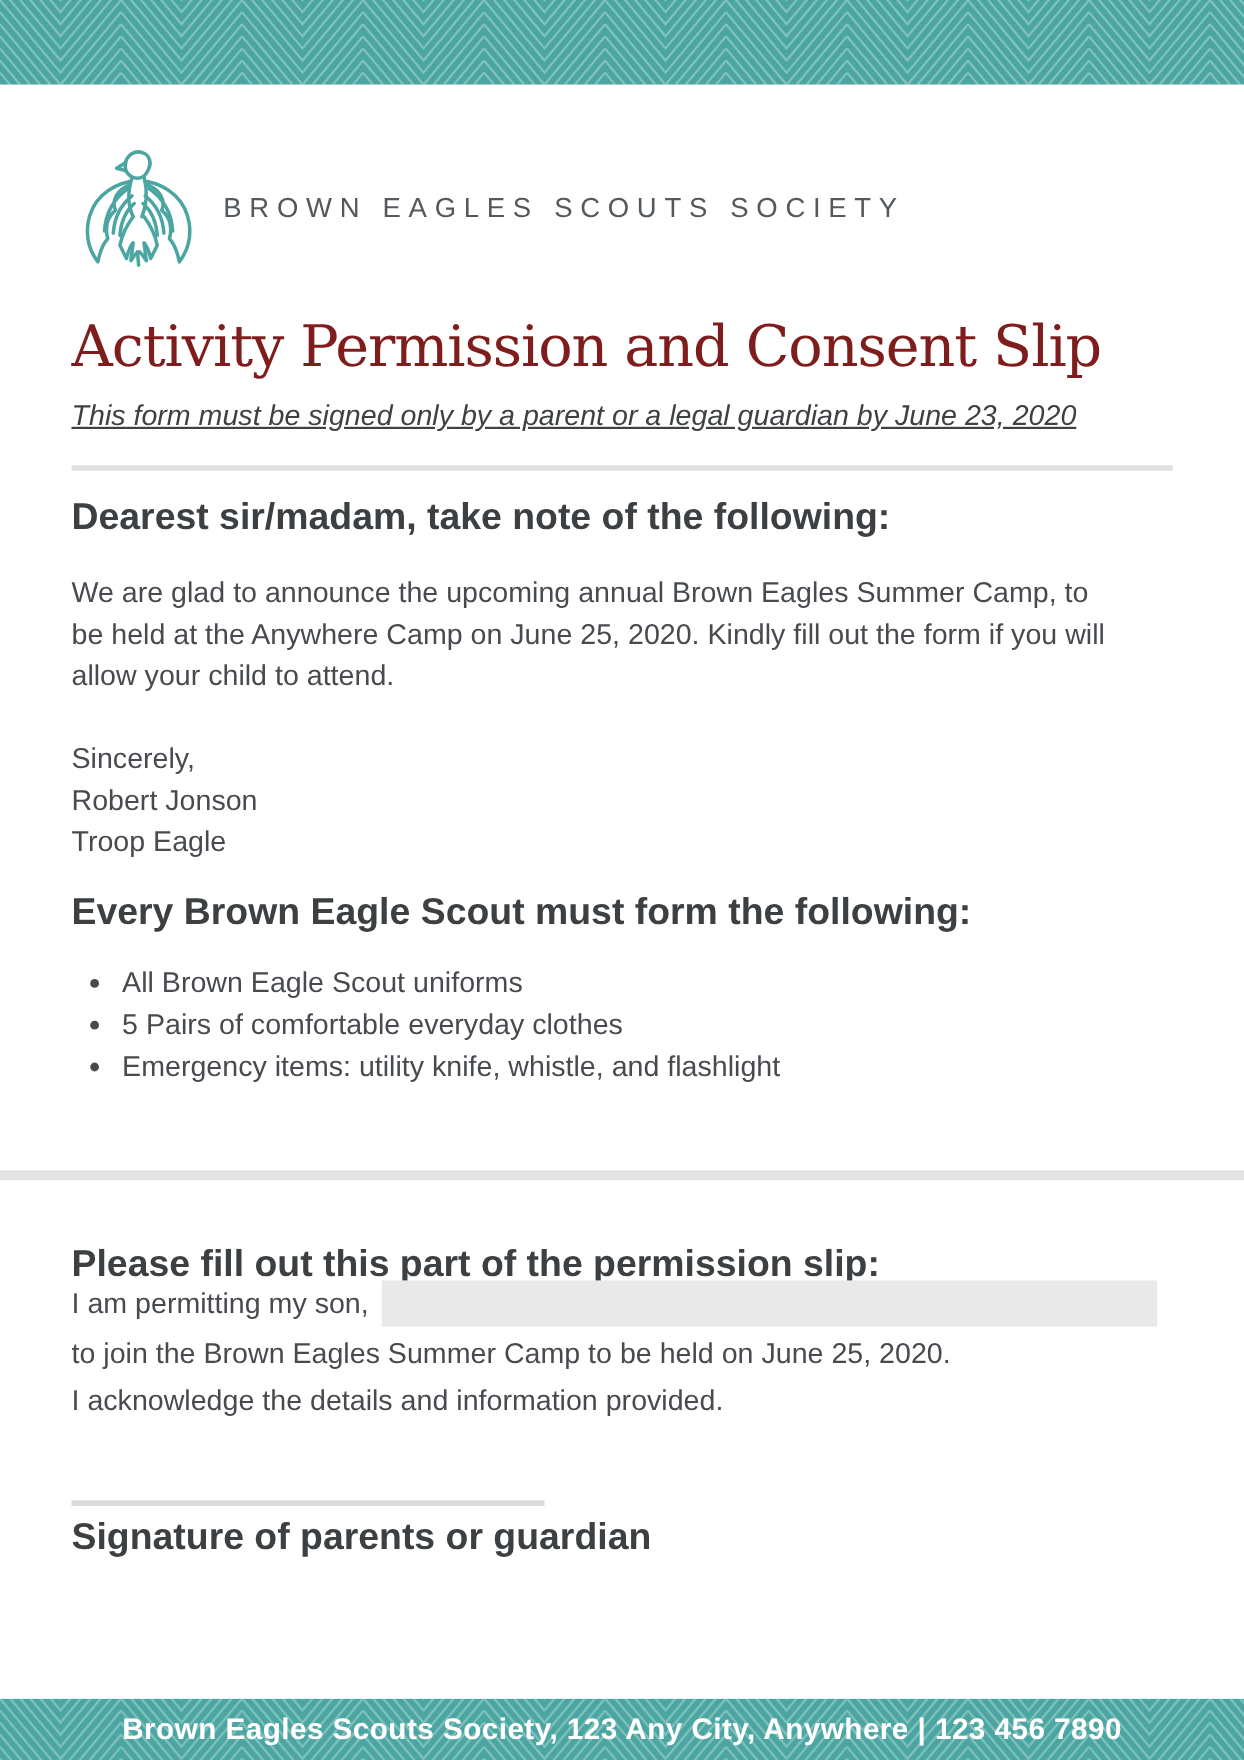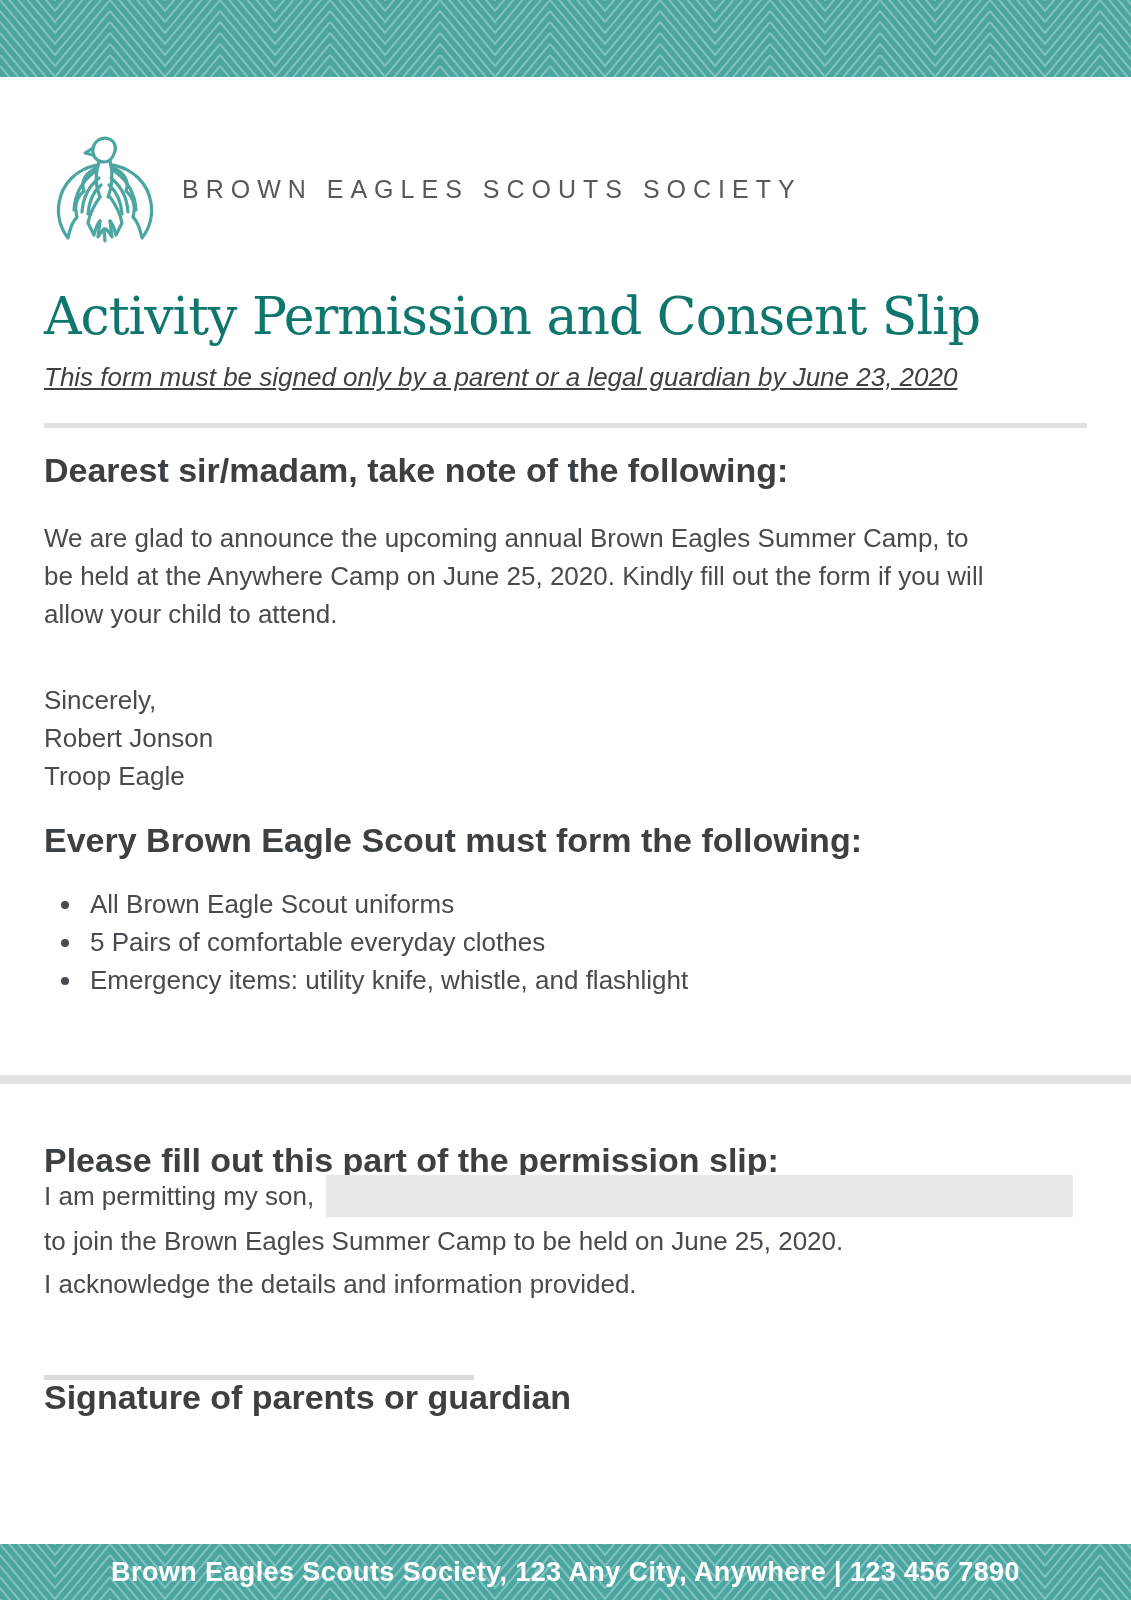--- a/index.html
+++ b/index.html
@@ -4,46 +4,46 @@
 <style>
   html,body{margin:0;padding:0;background:#fff;}
   .page{
     position:relative;width:1131px;height:1600px;overflow:hidden;background:#ffffff;
     display:flex;flex-direction:column;
     font-family:"Liberation Sans",sans-serif;color:#474b4f;
   }
   .band{position:relative;height:77px;flex:none;overflow:hidden;}
   .band svg.bg{position:absolute;left:0;top:0;width:100%;height:100%;display:block;}
   .footer-band{height:56px;margin-top:auto;display:flex;align-items:center;justify-content:center;}
-  .content{padding:0 44px;flex:none;}
+  .content{padding:0 65px;flex:none;}
   .brand-row{display:flex;align-items:center;gap:16px;margin-top:54px;height:116px;}
   .logo{width:122px;height:116px;flex:none;}
   .logo svg{display:block;width:122px;height:116px;}
   .brand-name{font-size:25px;font-weight:300;letter-spacing:7px;color:#54595d;white-space:nowrap;}
   h1.title{
     margin:42px 0 0;font-family:"DejaVu Serif",serif;font-weight:400;
-    font-size:52px;line-height:1.05;color:#0f766e;letter-spacing:-1px;white-space:nowrap;
+    font-size:52px;line-height:1.05;color:#7f1d1d;letter-spacing:-1px;white-space:nowrap;
   }
   .subtitle{margin:17px 0 0;font-style:italic;font-size:26px;line-height:32px;color:#3d4144;text-decoration:underline;}
   .divider{margin-top:30px;height:5px;background:#e1e1e1;}
   h2{margin:0;font-size:34px;line-height:30px;font-weight:700;color:#3c4043;}
   .h-notice{margin-top:27px;}
   .para{margin:34px 0 0;font-size:26px;line-height:38px;max-width:942px;}
-  .closing{margin-top:48px;font-size:26px;line-height:38px;}
+  .closing{margin-top:37px;font-size:26px;line-height:38px;}
   .h-checklist{margin-top:30px;}
   ul.checklist{margin:30px 0 0;padding:0 0 0 40px;font-size:26px;line-height:38px;}
   ul.checklist li{padding-left:6px;}
   .section-break{margin-top:76px;height:9px;background:#e3e3e3;width:100%;flex:none;}
   .h-form{margin-top:61px;}
   .fill-row{display:flex;align-items:center;font-size:26px;line-height:38px;}
   .fill-label{white-space:nowrap;}
   .name-field{flex:1;height:42px;background:#e9e9e9;margin-left:12px;margin-right:14px;}
   .form-line{margin:5px 0 0;font-size:26px;line-height:38px;}
   .signature-line{margin-top:72px;width:430px;height:5px;background:#dbdbdb;}
-  .h-signature{margin-top:2px;}
+  .h-signature{margin-top:13px;}
   .footer-text{position:relative;z-index:1;color:#ffffff;font-weight:700;font-size:27px;letter-spacing:.4px;white-space:nowrap;}
 </style>
 </head>
 <body>
 
 <div class="page">
 
   <svg width="0" height="0" style="position:absolute" aria-hidden="true">
     <defs>
       <pattern id="chevrons" width="110" height="110" patternUnits="userSpaceOnUse">

